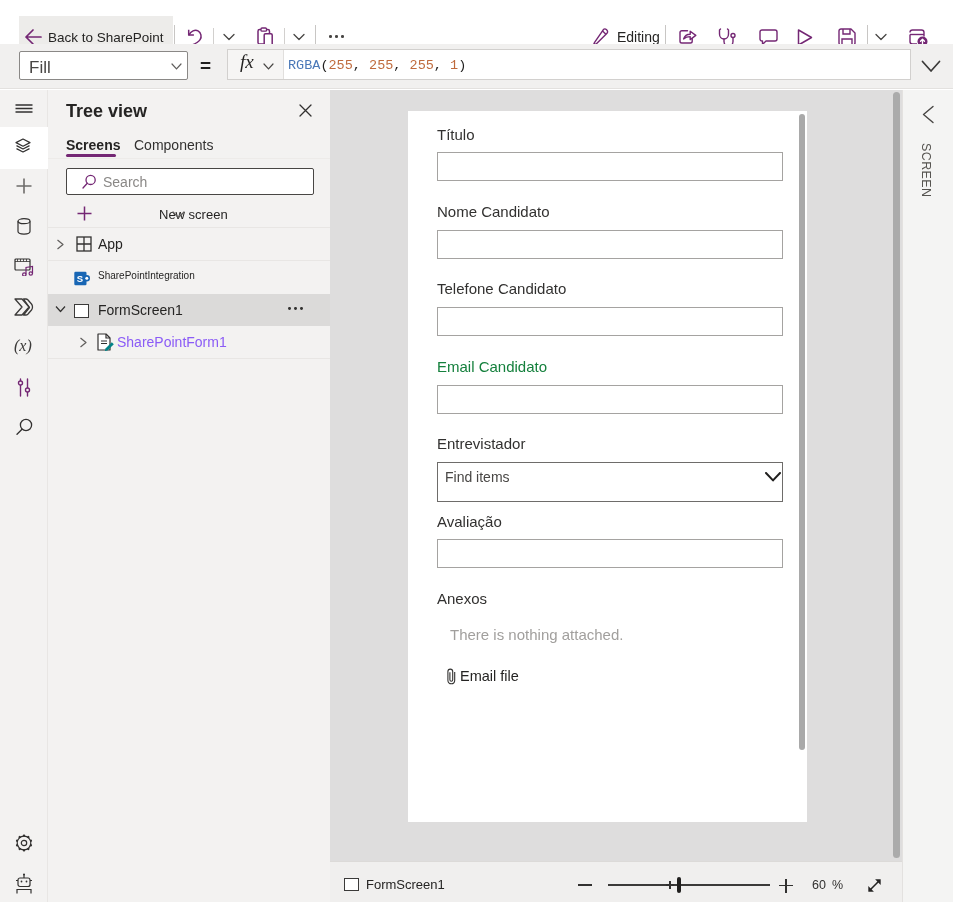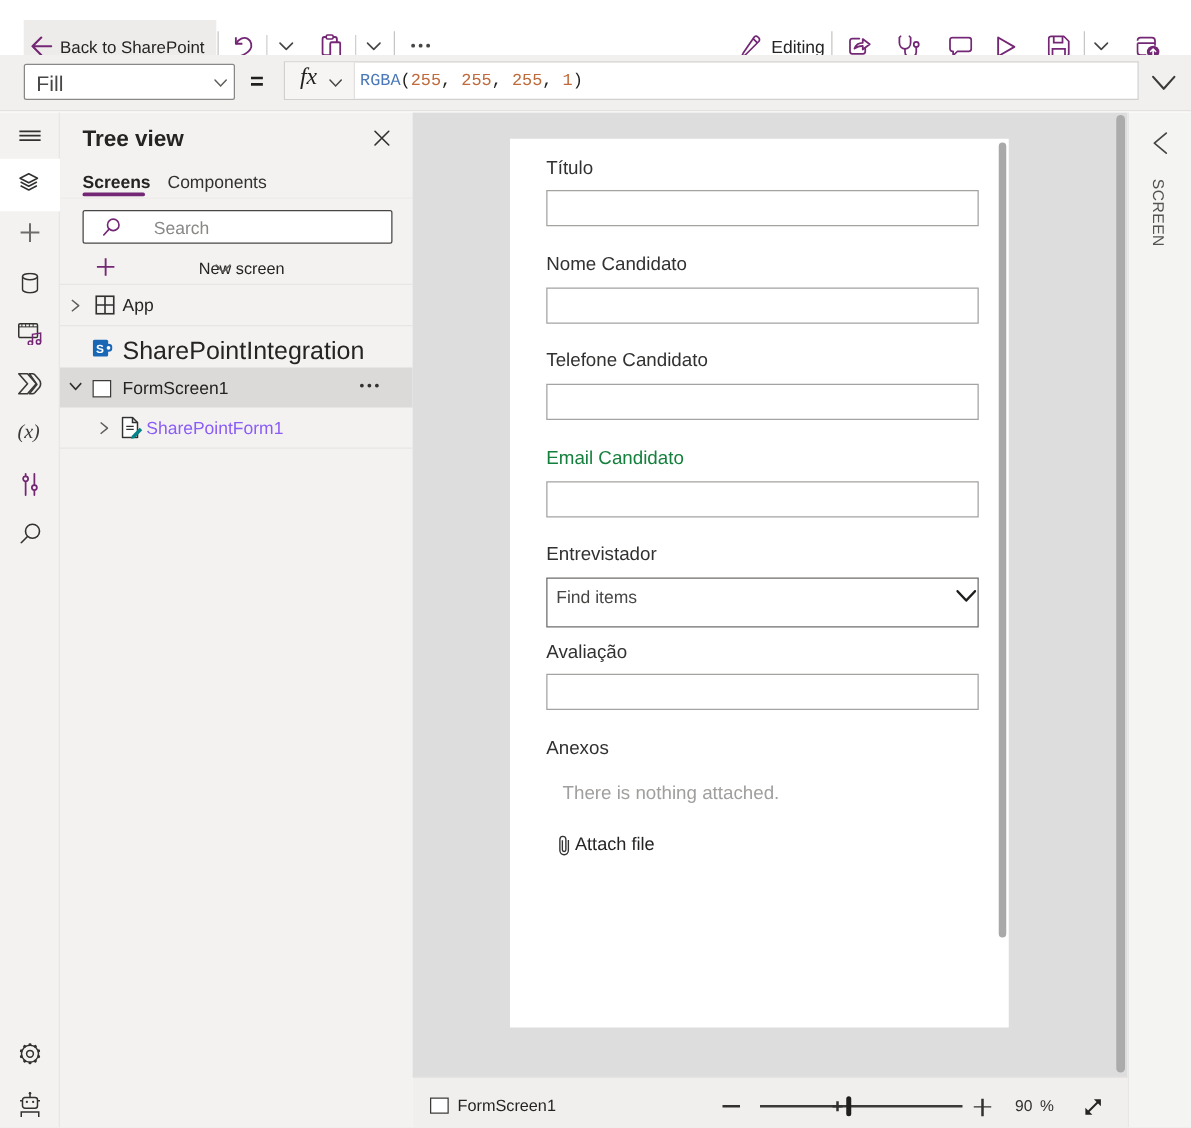--- a/index.html
+++ b/index.html
@@ -205,21 +205,21 @@
   <div class="abs" style="left:18px;top:47px;font-size:14px;font-weight:bold;color:#252423;">Screens</div>
   <div class="abs" style="left:86px;top:47px;font-size:14px;color:#323130;">Components</div>
   <div class="abs" style="left:18px;top:64px;width:50px;height:3px;background:#742774;border-radius:2px;"></div>
   <div class="abs" style="left:0;top:68px;width:282px;height:1px;background:#edebe9;"></div>
 
   <div class="abs" style="left:18px;top:78px;width:248px;height:27px;background:#fff;border:1px solid #484644;border-radius:2px;"></div>
   <svg class="abs" style="left:34px;top:84px" width="15" height="15" viewBox="0 0 15 15">
     <circle cx="8.6" cy="5.9" r="4.6" fill="none" stroke="#742774" stroke-width="1.3"></circle>
     <path d="M5.3 9.3 L1 14" stroke="#742774" stroke-width="1.3" stroke-linecap="round"></path>
   </svg>
-  <div class="abs" style="left:55px;top:84px;font-size:14px;color:#8a8886;margin-left:20px;">Search</div>
+  <div class="abs" style="left:55px;top:84px;font-size:14px;color:#8a8886;">Search</div>
 
   <svg class="abs" style="left:29px;top:116px" width="15" height="15" viewBox="0 0 15 15">
     <path d="M7.5 0.5 V14.5 M0.5 7.5 H14.5" stroke="#742774" stroke-width="1.5"></path>
   </svg>
   <div class="abs" style="left:67px;top:117px;font-size:13px;color:#252423;margin-left:44px;">New screen</div>
   <svg class="abs" style="left:124px;top:121px" width="13" height="8" viewBox="0 0 13 8">
     <path d="M1 1 L6.5 6.6 L12 1" fill="none" stroke="#605e5c" stroke-width="1.3" stroke-linecap="round"></path>
   </svg>
   <div class="abs" style="left:0;top:137px;width:282px;height:1px;background:#e8e6e4;"></div>
 
@@ -235,21 +235,21 @@
   </div>
   <div class="abs" style="left:0;top:170px;width:282px;height:1px;background:#e8e6e4;"></div>
 
   <div class="abs" style="left:0;top:171px;width:282px;height:33px;">
     <svg class="abs" style="left:26px;top:10px" width="16" height="15" viewBox="0 0 16 15">
       <rect x="0.3" y="0.8" width="12.2" height="13.4" rx="1.2" fill="#1866b4"></rect>
       <circle cx="12.8" cy="7.2" r="3.2" fill="#1866b4"></circle>
       <circle cx="12.8" cy="7.2" r="1.5" fill="#fff"></circle>
       <text x="6" y="11.2" font-size="9.5" font-weight="bold" fill="#fff" text-anchor="middle" font-family="Liberation Sans">S</text>
     </svg>
-    <div class="abs" style="left:50px;top:9px;font-size:20px;color:#252423;">SharePointIntegration</div>
+    <div class="abs" style="left:50px;top:9px;font-size:10px;color:#252423;">SharePointIntegration</div>
   </div>
 
   <div class="abs" style="left:0;top:204px;width:282px;height:32px;background:#dbdad9;">
     <svg class="abs" style="left:7px;top:11px" width="11" height="8" viewBox="0 0 11 8">
       <path d="M1 1.5 L5.5 6.5 L10 1.5" fill="none" stroke="#323130" stroke-width="1.2" stroke-linejoin="round"></path>
     </svg>
     <div class="abs" style="left:26px;top:10px;width:15px;height:14px;background:#fff;border:1.5px solid #3b3a39;"></div>
     <div class="abs" style="left:50px;top:8px;font-size:14px;color:#252423;">FormScreen1</div>
     <div class="abs" style="left:240px;top:13px;width:16px;height:4px;">
       <div class="abs" style="left:0;top:0;width:2.8px;height:2.8px;border-radius:50%;background:#323130;"></div>
@@ -292,21 +292,21 @@
         <path d="M1 1 L8 8.4 L15 1" fill="none" stroke="#201f1e" stroke-width="2" stroke-linecap="round" stroke-linejoin="round"></path>
       </svg>
     </div>
     <div class="abs" style="left:29px;top:402px;font-size:15px;color:#323130;">Avaliação</div>
     <div class="abs" style="left:29px;top:428px;width:346px;height:29px;background:#fff;border:1px solid #a5a3a1;"></div>
     <div class="abs" style="left:29px;top:479px;font-size:15px;color:#323130;">Anexos</div>
     <div class="abs" style="left:42px;top:515px;font-size:15px;color:#a19f9d;">There is nothing attached.</div>
     <svg class="abs" style="left:38px;top:557px" width="11" height="17" viewBox="0 0 11 17">
       <path d="M8.7 4 V12.2 C8.7 14.3 7.2 15.8 5.3 15.8 C3.4 15.8 1.9 14.3 1.9 12.2 V3.6 C1.9 2.2 3 1.1 4.3 1.1 C5.6 1.1 6.7 2.2 6.7 3.6 V11.8 C6.7 12.6 6.1 13.2 5.3 13.2 C4.5 13.2 3.9 12.6 3.9 11.8 V4.2" fill="none" stroke="#323130" stroke-width="1.1"></path>
     </svg>
-    <div class="abs" style="left:52px;top:557px;font-size:14.5px;color:#252423;">Attach file</div>
+    <div class="abs" style="left:52px;top:557px;font-size:14.5px;color:#252423;">Email file</div>
 
     <div class="abs" style="left:391px;top:3px;width:6px;height:636px;background:#a9a9a9;border-radius:3px;"></div>
   </div>
 
   <div class="abs" style="left:563px;top:2px;width:7px;height:766px;background:#ababab;border-radius:4px;"></div>
 </div>
 
 <div class="abs" id="rightpanel" style="left:902px;top:90px;width:51px;height:812px;background:#f4f4f3;border-left:1px solid #e3e1df;">
   <svg class="abs" style="left:18px;top:15px" width="14" height="19" viewBox="0 0 14 19">
     <path d="M12 1.5 L2.5 9.5 L12 17.5" fill="none" stroke="#484644" stroke-width="1.4" stroke-linecap="round" stroke-linejoin="round"></path>
@@ -326,21 +326,21 @@
     <div class="abs" style="left:0;top:3.2px;width:8px;height:1.5px;background:#323130;"></div>
     <div class="abs" style="left:3.2px;top:0;width:1.5px;height:8px;background:#323130;"></div>
   </div>
 
   <div class="abs" style="left:347px;top:15px;width:4px;height:16px;background:#201f1e;border-radius:2px;"></div>
 
   <div class="abs" style="left:449px;top:16.5px;width:14px;height:14px;">
     <div class="abs" style="left:0;top:6.2px;width:14px;height:1.5px;background:#323130;"></div>
     <div class="abs" style="left:6.2px;top:0;width:1.5px;height:14px;background:#323130;"></div>
   </div>
-  <div class="abs" style="left:482px;top:16px;font-size:12.5px;color:#323130;">90</div>
+  <div class="abs" style="left:482px;top:16px;font-size:12.5px;color:#323130;">60</div>
   <div class="abs" style="left:502px;top:16px;font-size:12.5px;color:#323130;">%</div>
 
   <svg class="abs" style="left:537px;top:16px" width="15" height="15" viewBox="0 0 15 15">
     <path d="M2.8 12.2 L12.2 2.8" fill="none" stroke="#252423" stroke-width="1.6"></path>
     <path d="M8.1 1.3 H13.7 V6.9 Z" fill="#252423"></path>
     <path d="M1.3 8.1 V13.7 H6.9 Z" fill="#252423"></path>
   </svg>
 </div>
 
 </body></html>

